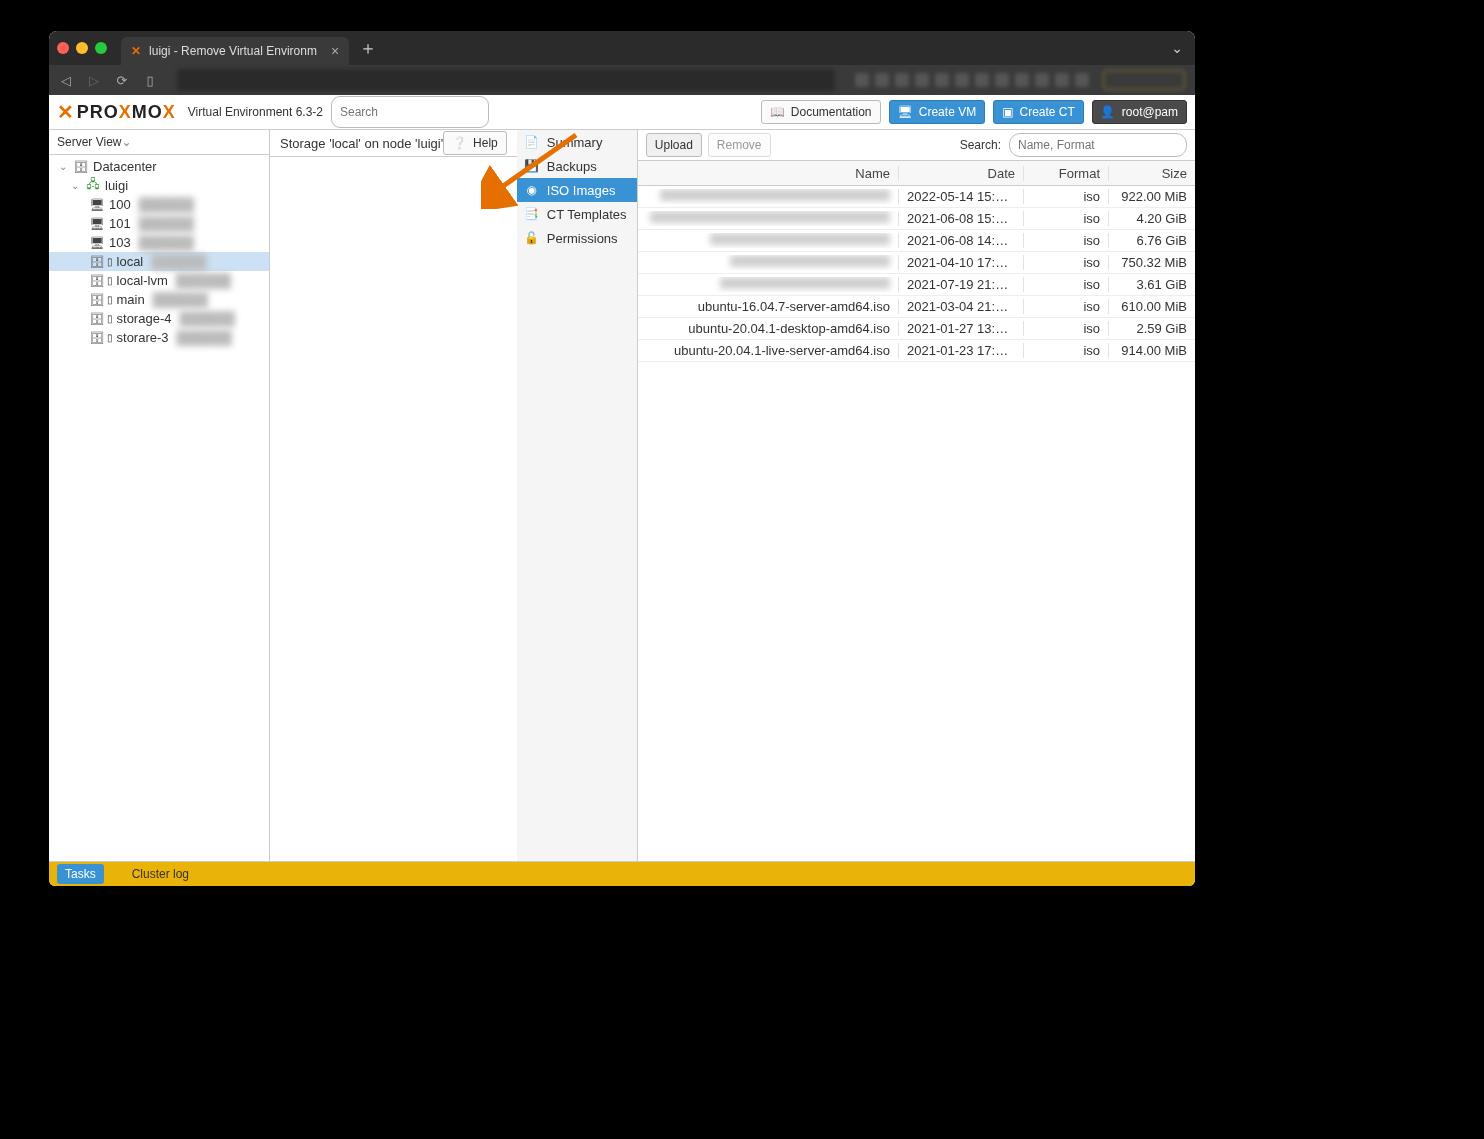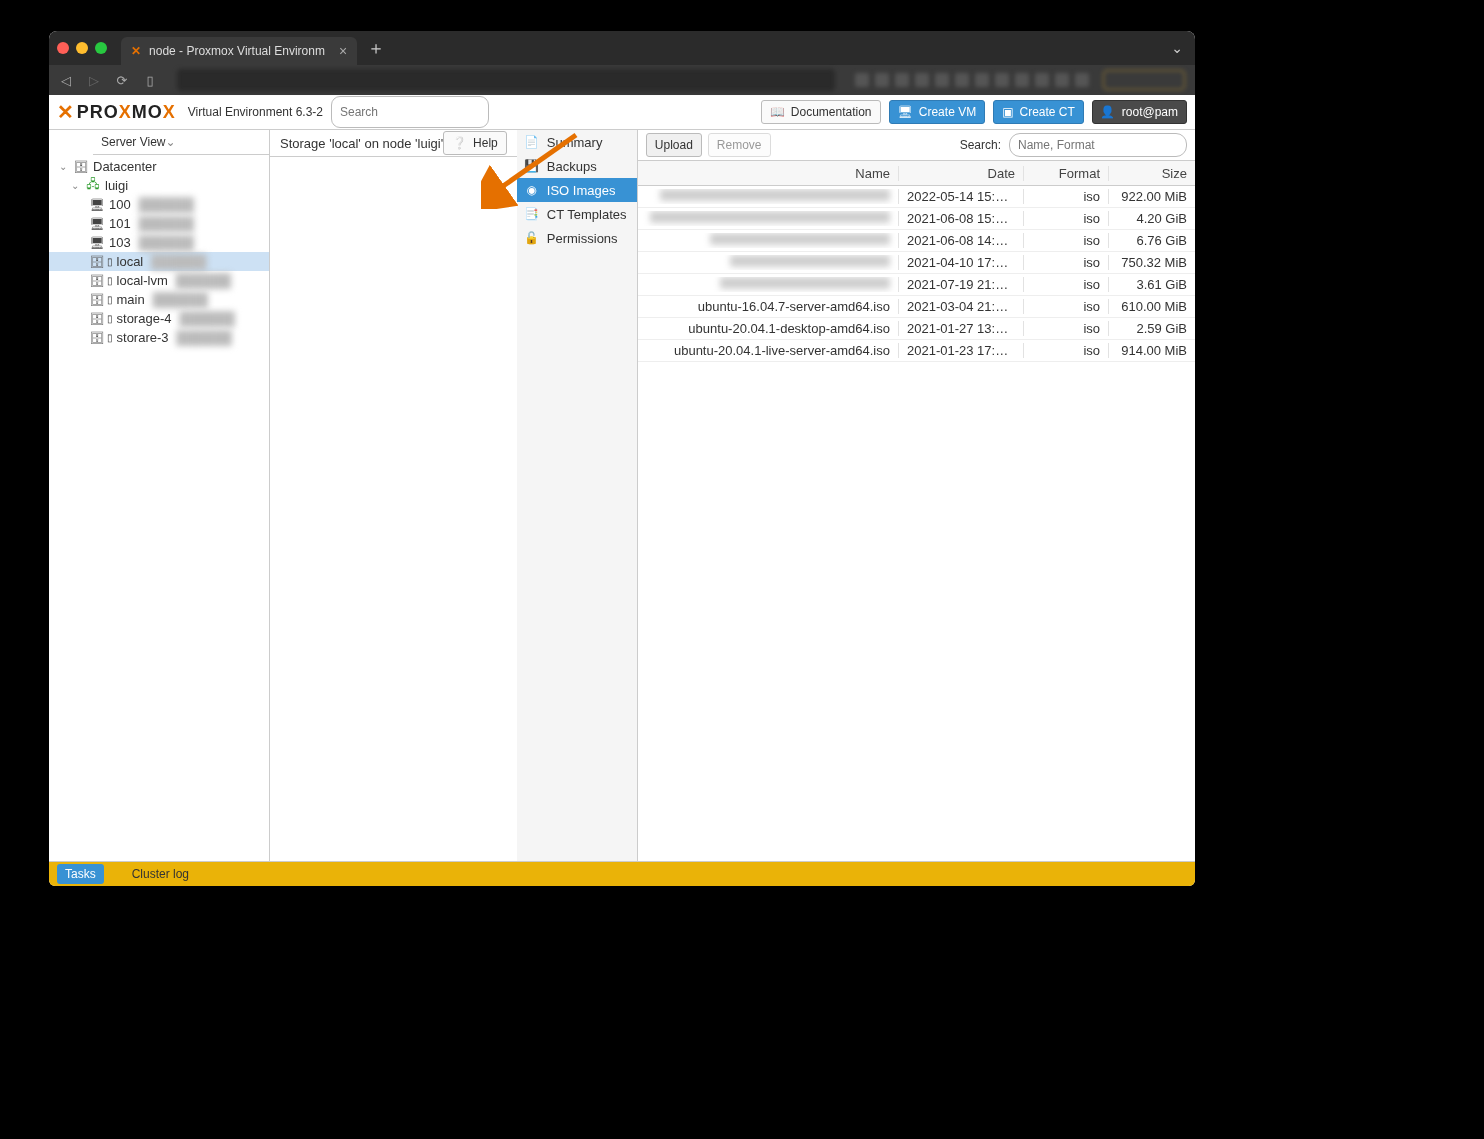--- a/index.html
+++ b/index.html
@@ -27,21 +27,21 @@
 .px-minor{font-size:12px;color:#333;margin-left:4px;}
 .px-search{width:140px;height:22px;border:1px solid #bbb;border-radius:9px;padding:4px 8px;font-size:12px;}
 .spacer{flex:1;}
 .btn{height:22px;border:1px solid #bbb;border-radius:3px;background:#fafafa;padding:0 8px;display:inline-flex;align-items:center;gap:6px;font-size:12px;cursor:pointer;}
 .btn.blue{background:#3892d4;border-color:#2f7bb5;color:#fff;}
 .btn.dark{background:#4a4a4a;border-color:#333;color:#fff;}
 .btn .i{font-size:12px;}
 
 .px-body{flex:1;display:flex;min-height:0;}
 .sidebar{width:220px;border-right:1px solid #ccc;display:flex;flex-direction:column;background:#fff;}
-.sv-head{height:24px;border-bottom:1px solid #ccc;display:flex;align-items:center;padding:0 8px;font-size:12px;color:#333;margin-left:44px;}
+.sv-head{height:24px;border-bottom:1px solid #ccc;display:flex;align-items:center;padding:0 8px;font-size:12px;color:#333;}
 .tree{flex:1;overflow:auto;font-size:13px;padding-top:2px;}
 .tree-row{height:19px;display:flex;align-items:center;padding-left:10px;gap:4px;cursor:pointer;}
 .tree-row.l1{padding-left:22px;}
 .tree-row.l2{padding-left:40px;}
 .tree-row.sel{background:#cde1f4;}
 .arrow{width:10px;color:#888;font-size:10px;}
 .ticon{width:16px;height:14px;display:inline-flex;align-items:center;justify-content:center;font-size:12px;color:#555;}
 .ticon.node{color:#2c9a2c;}
 .ticon.vm{color:#444;}
 .blurred{color:#bbb;filter:blur(3px);}
@@ -83,21 +83,21 @@
 <div class="window">
 
   <div class="browser-tabs">
     <div class="traffic">
       <div class="tl r"></div>
       <div class="tl y"></div>
       <div class="tl g"></div>
     </div>
     <div class="tab">
       <span style="color:#e57000;font-weight:900;">✕</span>
-      <span>node - Proxmox Virtual Environm</span>
+      <span>luigi - Remove Virtual Environm</span>
       <span class="tab-close">×</span>
     </div>
     <span class="newtab">＋</span>
     <span class="chevron">⌄</span>
   </div>
 
   <div class="browser-toolbar">
     <span class="bt-icon">◁</span>
     <span class="bt-icon" style="opacity:.4;">▷</span>
     <span class="bt-icon">⟳</span>

